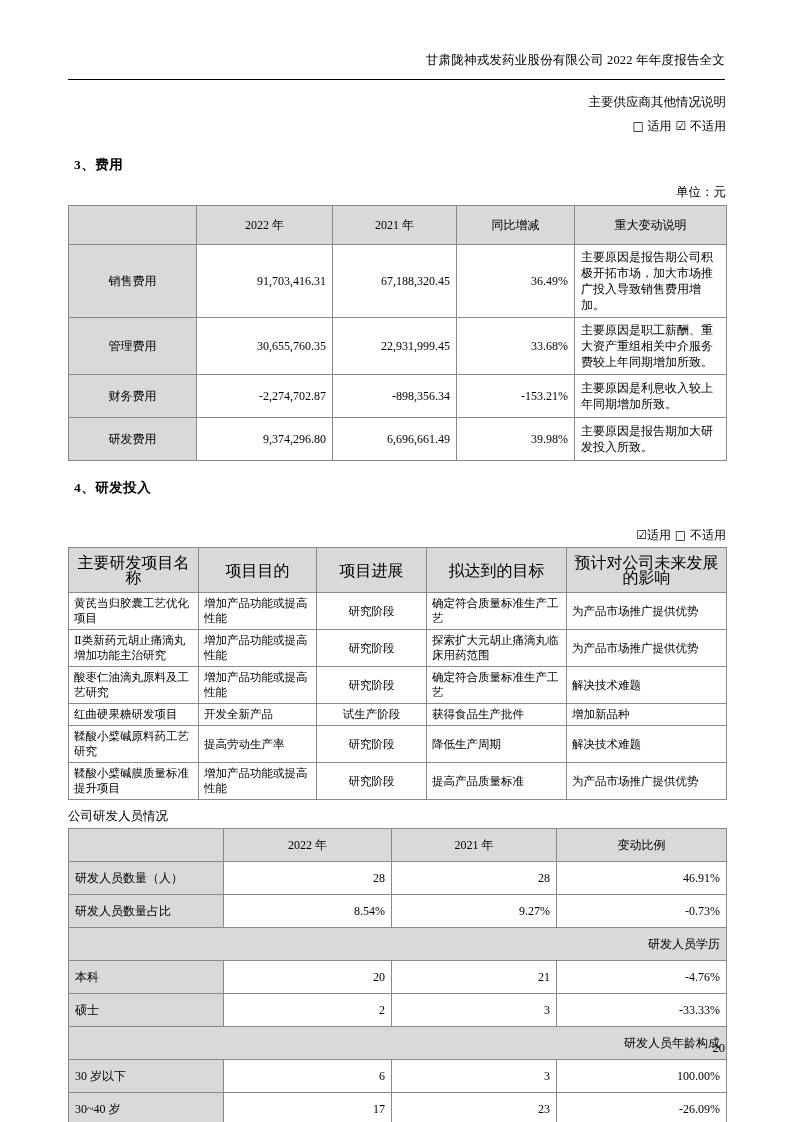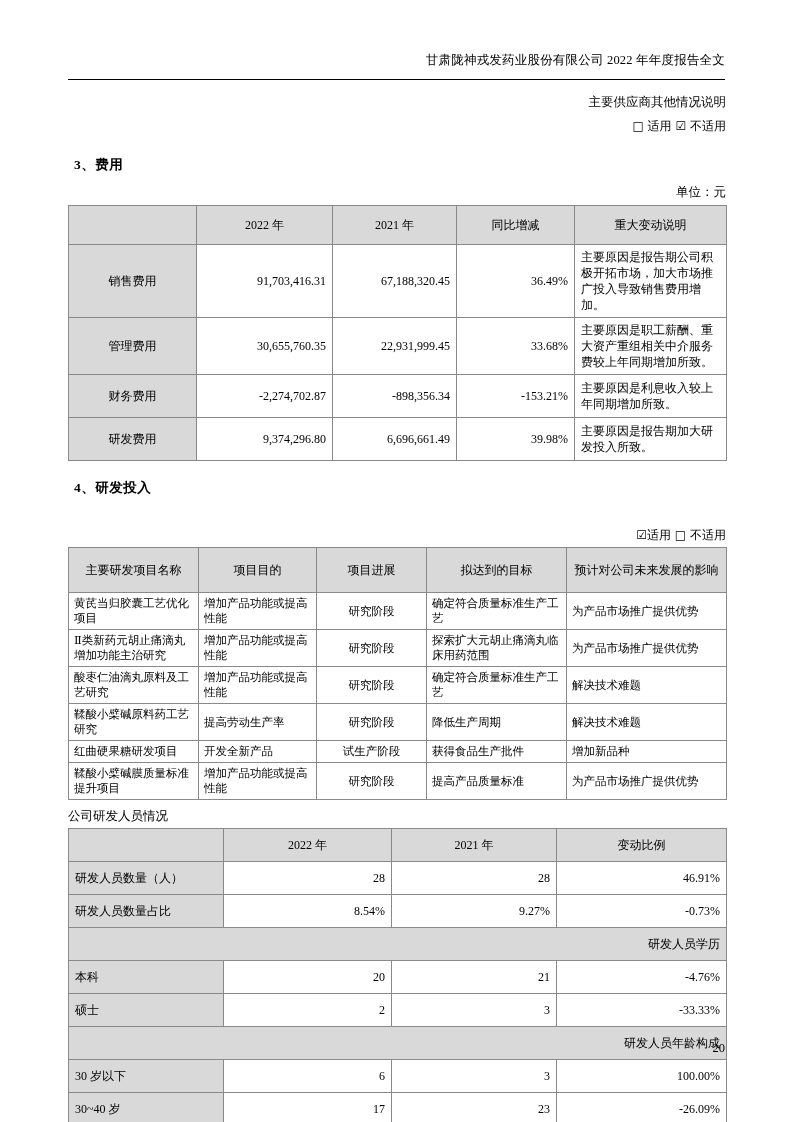--- a/index.html
+++ b/index.html
@@ -83,21 +83,21 @@
     text-align: center;
   }
   .num {
     text-align: right;
     font-family: "Liberation Serif", serif;
   }
   .ctr { text-align: center; }
   .lft { text-align: left; }
   .expense td { height: 34px; }
   .rd-table td { font-size: 11.5px; line-height: 15px; padding: 3px 5px; }
-  .rd-table .hdr td { height: 38px; font-size: 12px; }
+  .rd-table .hdr td { height: 38px; font-size: 16px; }
   .sub-caption {
     font-size: 12.5px;
     margin: 8px 0 3px 0;
   }
   .staff-table td { height: 24px; }
   .span-label {
     background: #d9d9d9;
     text-align: right;
     padding-left: 8px;
   }
@@ -210,32 +210,32 @@
         <td class="lft">为产品市场推广提供优势</td>
       </tr>
       <tr>
         <td class="lft">酸枣仁油滴丸原料及工艺研究</td>
         <td class="lft">增加产品功能或提高性能</td>
         <td class="ctr">研究阶段</td>
         <td class="lft">确定符合质量标准生产工艺</td>
         <td class="lft">解决技术难题</td>
       </tr>
       <tr>
-        <td class="lft">鞣酸小檗碱原料药工艺研究</td>
-        <td class="lft">提高劳动生产率</td>
-        <td class="ctr">研究阶段</td>
-        <td class="lft">降低生产周期</td>
-        <td class="lft">解决技术难题</td>
-      </tr>
-      <tr>
         <td class="lft">红曲硬果糖研发项目</td>
         <td class="lft">开发全新产品</td>
         <td class="ctr">试生产阶段</td>
         <td class="lft">获得食品生产批件</td>
         <td class="lft">增加新品种</td>
+      </tr>
+      <tr>
+        <td class="lft">鞣酸小檗碱原料药工艺研究</td>
+        <td class="lft">提高劳动生产率</td>
+        <td class="ctr">研究阶段</td>
+        <td class="lft">降低生产周期</td>
+        <td class="lft">解决技术难题</td>
       </tr>
       <tr>
         <td class="lft">鞣酸小檗碱膜质量标准提升项目</td>
         <td class="lft">增加产品功能或提高性能</td>
         <td class="ctr">研究阶段</td>
         <td class="lft">提高产品质量标准</td>
         <td class="lft">为产品市场推广提供优势</td>
       </tr>
     </tbody>
       </table>

